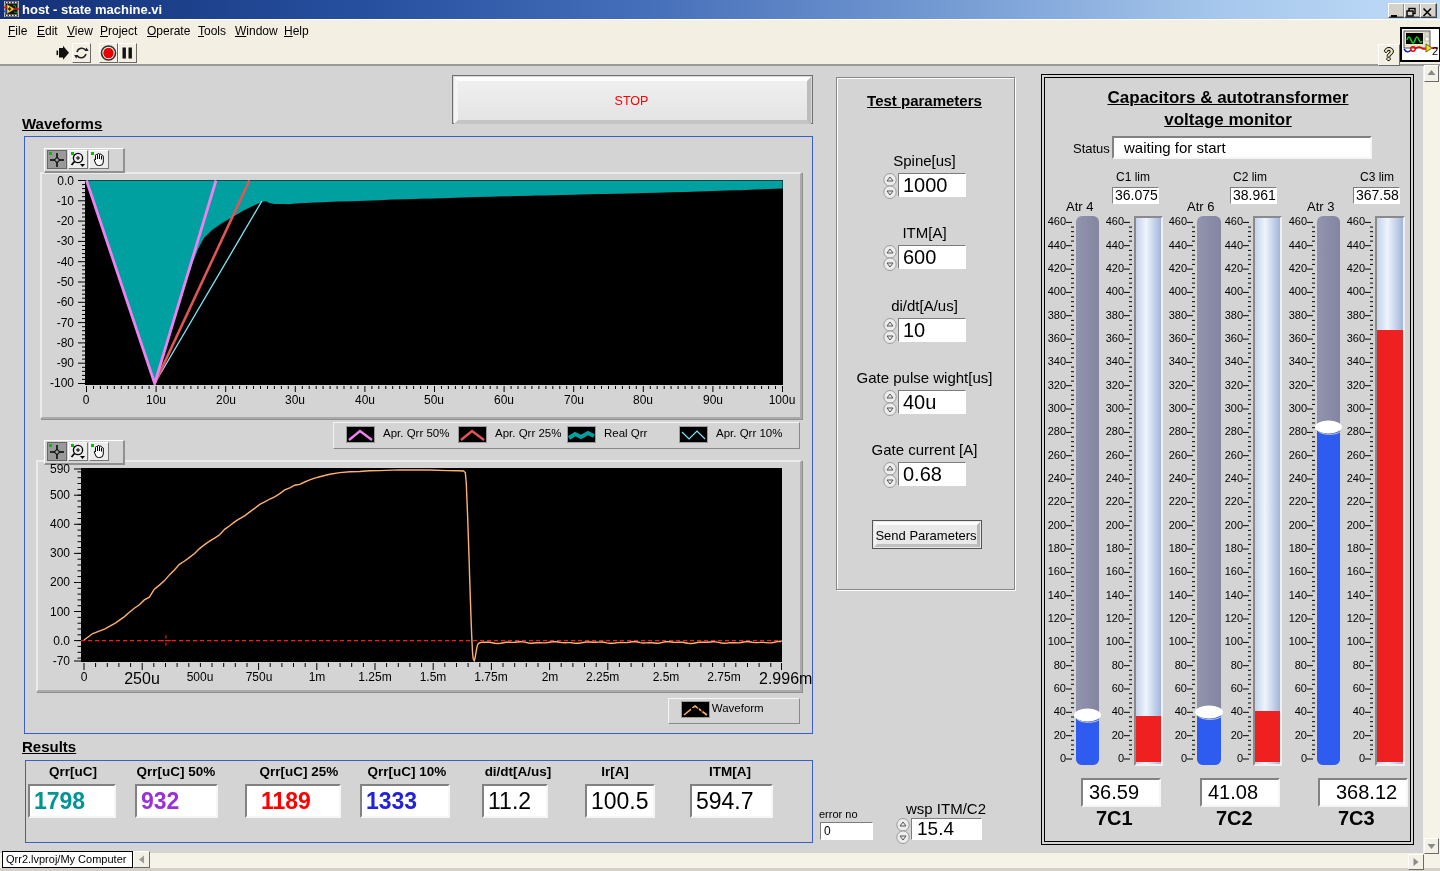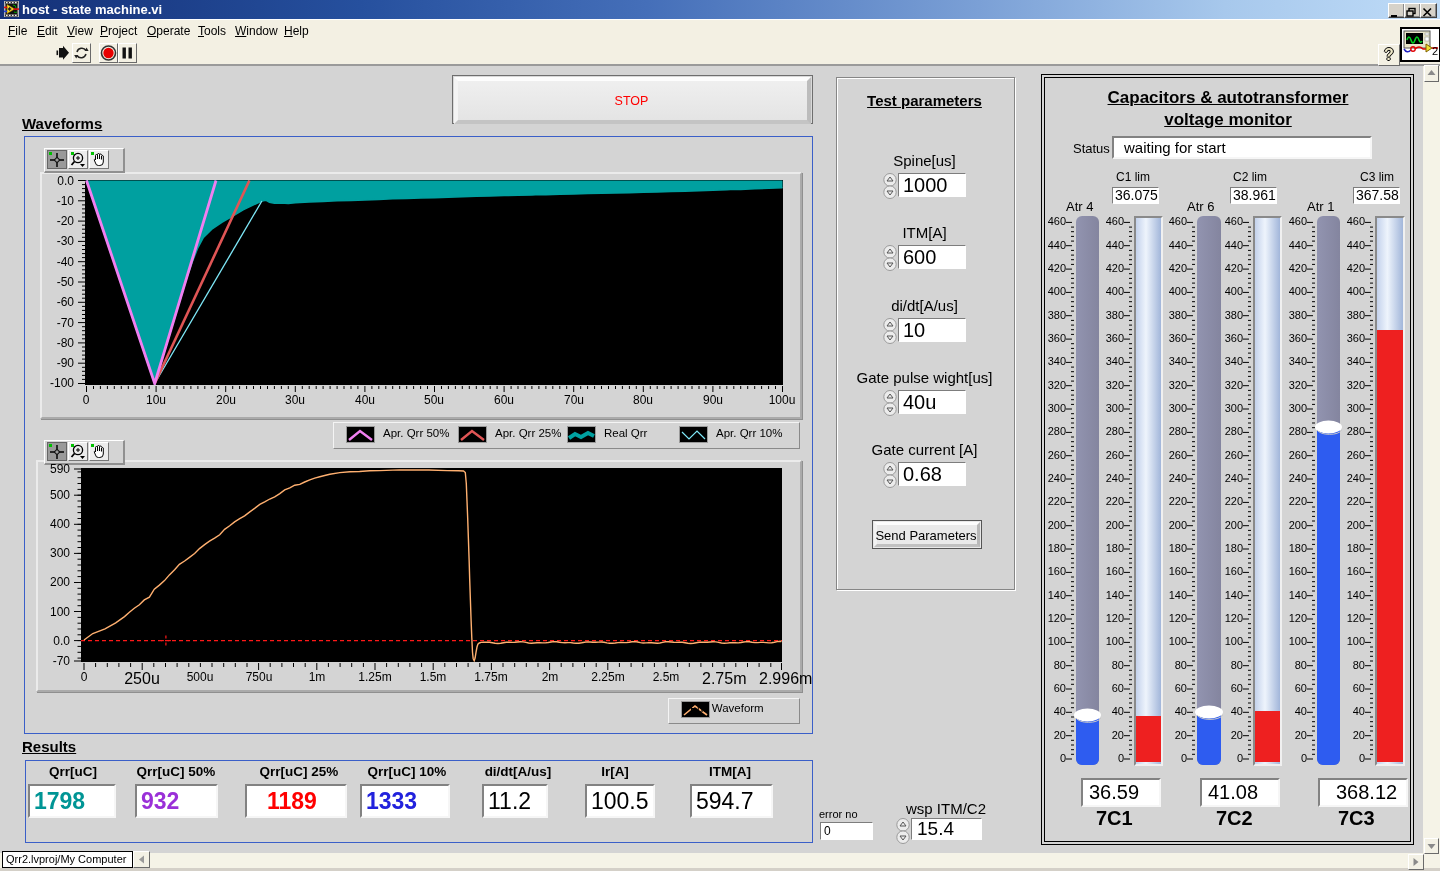--- a/index.html
+++ b/index.html
@@ -472,37 +472,37 @@
 <div class="abs" style="left:40px;top:654px;width:30px;text-align:right;font-size:12px">-70</div>
 <div class="abs" style="left:62px;top:670px;width:44px;text-align:center;font-size:12px">0</div>
 <div class="abs" style="left:120px;top:670px;width:44px;text-align:center;font-size:16px">250u</div>
 <div class="abs" style="left:178px;top:670px;width:44px;text-align:center;font-size:12px">500u</div>
 <div class="abs" style="left:237px;top:670px;width:44px;text-align:center;font-size:12px">750u</div>
 <div class="abs" style="left:295px;top:670px;width:44px;text-align:center;font-size:12px">1m</div>
 <div class="abs" style="left:353px;top:670px;width:44px;text-align:center;font-size:12px">1.25m</div>
 <div class="abs" style="left:411px;top:670px;width:44px;text-align:center;font-size:12px">1.5m</div>
 <div class="abs" style="left:469px;top:670px;width:44px;text-align:center;font-size:12px">1.75m</div>
 <div class="abs" style="left:528px;top:670px;width:44px;text-align:center;font-size:12px">2m</div>
-<div class="abs" style="left:586px;top:670px;width:44px;text-align:center;font-size:12px">2.25m</div>
+<div class="abs" style="left:586px;top:670px;width:44px;text-align:left;font-size:12px">2.25m</div>
 <div class="abs" style="left:644px;top:670px;width:44px;text-align:center;font-size:12px">2.5m</div>
-<div class="abs" style="left:702px;top:670px;width:44px;text-align:center;font-size:16px">2.75m</div>
+<div class="abs" style="left:702px;top:670px;width:44px;text-align:center;font-size:12px">2.75m</div>
 <div class="abs" style="left:759px;top:670px;width:44px;text-align:center;font-size:16px">2.996m</div>
 <div class="abs" style="left:668px;top:698px;width:130px;height:24px;background:#d4d4d4;border-top:1px solid #f4f4f4;border-left:1px solid #f4f4f4;border-right:1px solid #8a8a8a;border-bottom:1px solid #8a8a8a"></div>
 <div class="abs" style="left:681px;top:701px;width:27px;height:15px;background:#000;border:1px solid #9a9a9a"><svg width="27" height="17">
       <polyline points="2,13 13,4 25,13" fill="none" stroke="#ffb070" stroke-width="1.6"></polyline>
     </svg></div>
 <div class="abs" style="left:690px;top:702px;width:95px;font-size:11.5px">Full Waveform</div>
 <div class="abs" style="left:22px;top:738px;font-size:15px"><span class="hd">Results</span></div>
 <div class="abs" style="left:25px;top:760px;width:786px;height:81px;border:1px solid #3a5fc8"></div>
 <div class="abs" style="left:3px;top:764px;width:140px;text-align:center;font-size:13.5px;font-weight:bold">Qrr[uC]</div>
 <div class="abs inset" style="left:28px;top:784px;width:80px;height:30px;padding-left:4px;font-size:23px;font-weight:bold;color:#009595;line-height:30px">1798</div>
 <div class="abs" style="left:106px;top:764px;width:140px;text-align:center;font-size:13.5px;font-weight:bold">Qrr[uC] 50%</div>
 <div class="abs inset" style="left:135px;top:784px;width:75px;height:30px;padding-left:4px;font-size:23px;font-weight:bold;color:#9a30d8;line-height:30px">932</div>
 <div class="abs" style="left:229px;top:764px;width:140px;text-align:center;font-size:13.5px;font-weight:bold">Qrr[uC] 25%</div>
-<div class="abs inset" style="left:245px;top:784px;width:78px;height:30px;padding-left:20px;font-size:23px;font-weight:bold;color:#f00;line-height:30px">1189</div>
+<div class="abs inset" style="left:245px;top:784px;width:78px;height:30px;padding-left:14px;font-size:23px;font-weight:bold;color:#f00;line-height:30px">1189</div>
 <div class="abs" style="left:337px;top:764px;width:140px;text-align:center;font-size:13.5px;font-weight:bold">Qrr[uC] 10%</div>
 <div class="abs inset" style="left:360px;top:784px;width:82px;height:30px;padding-left:4px;font-size:23px;font-weight:bold;color:#2222dd;line-height:30px">1333</div>
 <div class="abs" style="left:448px;top:764px;width:140px;text-align:center;font-size:13.5px;font-weight:bold">di/dt[A/us]</div>
 <div class="abs inset" style="left:482px;top:784px;width:58px;height:30px;padding-left:4px;font-size:23px;font-weight:normal;color:#000;line-height:30px">11.2</div>
 <div class="abs" style="left:545px;top:764px;width:140px;text-align:center;font-size:13.5px;font-weight:bold">Ir[A]</div>
 <div class="abs inset" style="left:585px;top:784px;width:62px;height:30px;padding-left:4px;font-size:23px;font-weight:normal;color:#000;line-height:30px">100.5</div>
 <div class="abs" style="left:660px;top:764px;width:140px;text-align:center;font-size:13.5px;font-weight:bold">ITM[A]</div>
 <div class="abs inset" style="left:690px;top:784px;width:75px;height:30px;padding-left:4px;font-size:23px;font-weight:normal;color:#000;line-height:30px">594.7</div>
 <div class="abs" style="left:819px;top:808px;font-size:11px">error no</div>
 <div class="abs inset2" style="left:820px;top:822px;width:48px;height:16px;font-size:12px;line-height:16px;padding-left:3px">0</div>
@@ -567,21 +567,21 @@
 <div class="abs" style="left:1073px;top:141px;font-size:13px">Status</div>
 <div class="abs inset" style="left:1112px;top:136px;width:246px;height:19px;font-size:15px;line-height:19px;padding-left:10px">waiting for start</div>
 <div class="abs" style="left:1116px;top:170px;font-size:12px">C1 lim</div>
 <div class="abs inset2" style="left:1112px;top:187px;width:43px;height:15px;font-size:14px;line-height:15px;padding-left:2px">36.075</div>
 <div class="abs" style="left:1233px;top:170px;font-size:12px">C2 lim</div>
 <div class="abs inset2" style="left:1230px;top:187px;width:43px;height:15px;font-size:14px;line-height:15px;padding-left:2px">38.961</div>
 <div class="abs" style="left:1360px;top:170px;font-size:12px">C3 lim</div>
 <div class="abs inset2" style="left:1353px;top:187px;width:43px;height:15px;font-size:14px;line-height:15px;padding-left:2px">367.58</div>
 <div class="abs" style="left:1066px;top:199px;font-size:13px">Atr 4</div>
 <div class="abs" style="left:1187px;top:199px;font-size:13px">Atr 6</div>
-<div class="abs" style="left:1307px;top:199px;font-size:13px">Atr 1</div>
+<div class="abs" style="left:1307px;top:199px;font-size:13px">Atr 3</div>
 <div class="abs" style="left:1036px;top:752px;width:30px;text-align:right;font-size:11px">0</div>
 <div class="abs" style="left:1036px;top:729px;width:30px;text-align:right;font-size:11px">20</div>
 <div class="abs" style="left:1036px;top:705px;width:30px;text-align:right;font-size:11px">40</div>
 <div class="abs" style="left:1036px;top:682px;width:30px;text-align:right;font-size:11px">60</div>
 <div class="abs" style="left:1036px;top:659px;width:30px;text-align:right;font-size:11px">80</div>
 <div class="abs" style="left:1036px;top:635px;width:30px;text-align:right;font-size:11px">100</div>
 <div class="abs" style="left:1036px;top:612px;width:30px;text-align:right;font-size:11px">120</div>
 <div class="abs" style="left:1036px;top:589px;width:30px;text-align:right;font-size:11px">140</div>
 <div class="abs" style="left:1036px;top:565px;width:30px;text-align:right;font-size:11px">160</div>
 <div class="abs" style="left:1036px;top:542px;width:30px;text-align:right;font-size:11px">180</div>

